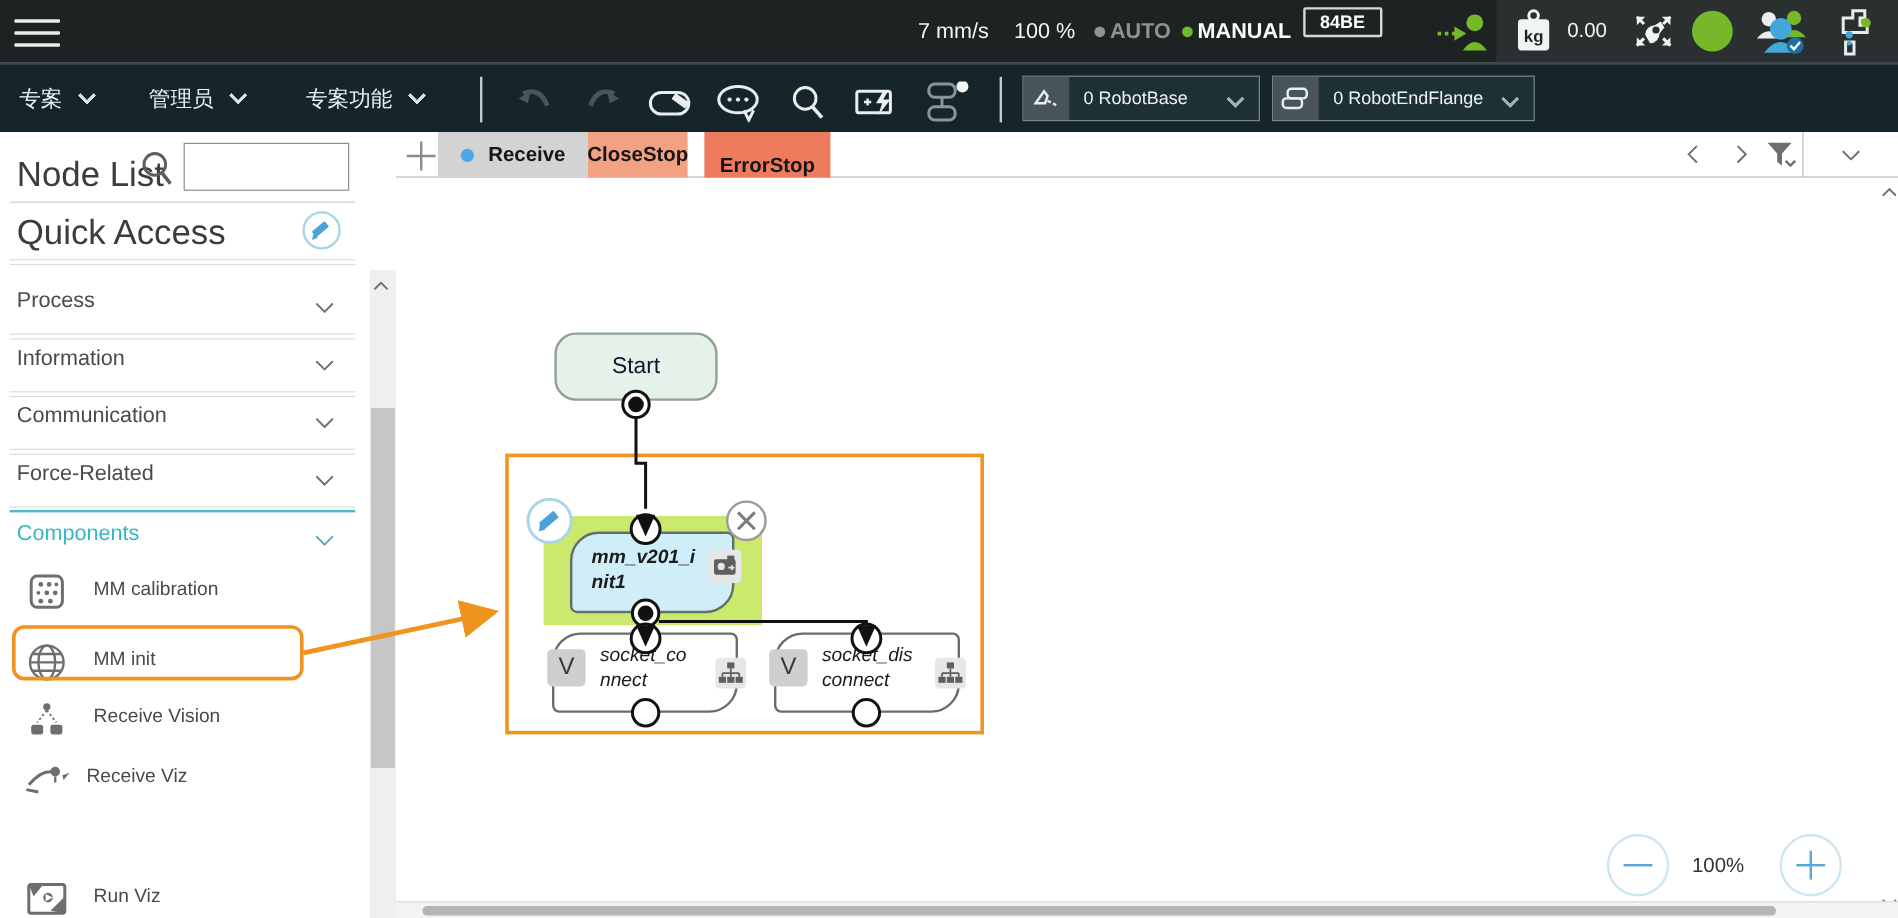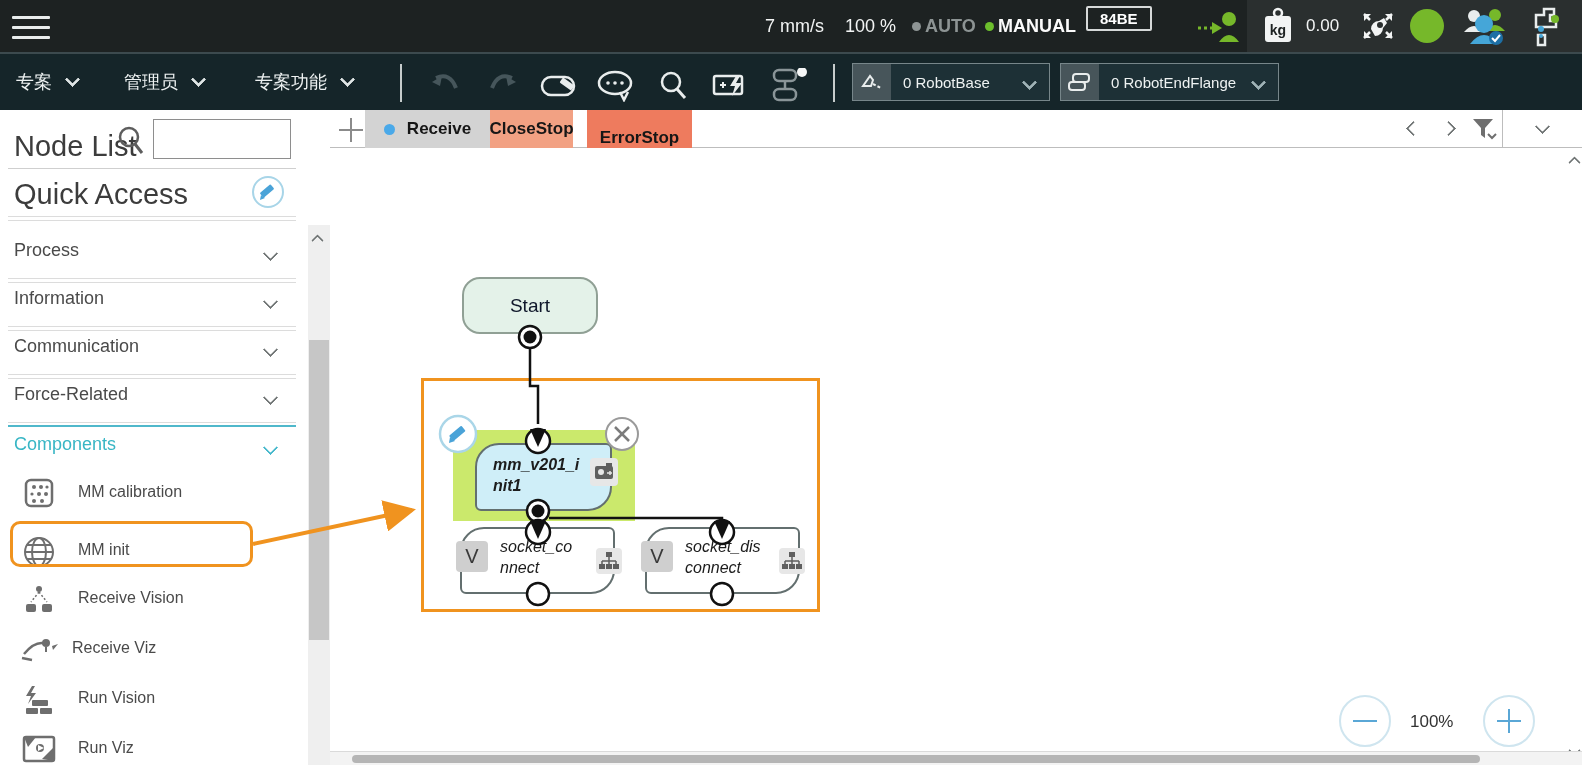--- a/index.html
+++ b/index.html
@@ -265,29 +265,20 @@
     <div class="abs" style="left:0;top:518px;width:300px;height:44px;">
       <svg style="position:absolute;left:20px;top:6px;" width="38" height="32" viewBox="0 0 38 32">
         <path d="M4,20 q12,-14 22,-10" fill="none" stroke="#6e6e6e" stroke-width="2.5"></path>
         <circle cx="26" cy="9" r="4" fill="#6e6e6e"></circle>
           <path d="M26,13 v5" stroke="#6e6e6e" stroke-width="2"></path>
         <polygon points="32,12 38,10 33,16" fill="#6e6e6e"></polygon>
         <path d="M2,24 l10,2" stroke="#6e6e6e" stroke-width="2.5"></path>
       </svg>
       <span class="item-label" style="position:absolute;left:61px;top:11px;margin-left:11px;">Receive Viz</span>
     </div>
-    <div class="abs" style="left:0;top:568px;width:300px;height:44px;">
-      <svg style="position:absolute;left:22px;top:6px;" width="34" height="32" viewBox="0 0 34 32">
-        <polygon points="10,2 4,12 9,12 6,20 14,9 9,9 13,2" fill="#6e6e6e"></polygon>
-        <rect x="10" y="16" width="16" height="6" rx="1" fill="#6e6e6e"></rect>
-        <rect x="4" y="24" width="12" height="6" rx="1" fill="#6e6e6e"></rect>
-        <rect x="18" y="24" width="12" height="6" rx="1" fill="#6e6e6e"></rect>
-      </svg>
-      <span class="item-label" style="position:absolute;left:78px;top:11px;">Run Vision</span>
-    </div>
     <div class="abs" style="left:0;top:618px;width:300px;height:44px;">
       <svg style="position:absolute;left:22px;top:5px;" width="34" height="32" viewBox="0 0 34 32">
         <rect x="2" y="4" width="30" height="24" rx="2" fill="none" stroke="#6e6e6e" stroke-width="2.5"></rect>
         <polygon points="2,4 14,4 6,14" fill="#6e6e6e"></polygon>
         <polygon points="32,28 32,14 20,26" fill="#6e6e6e"></polygon>
         <circle cx="18" cy="15" r="4" fill="#6e6e6e"></circle>
         <polygon points="16,12 22,15 16,18" fill="#fff"></polygon>
       </svg>
       <span class="item-label" style="position:absolute;left:78px;top:11px;">Run Viz</span>
     </div>

